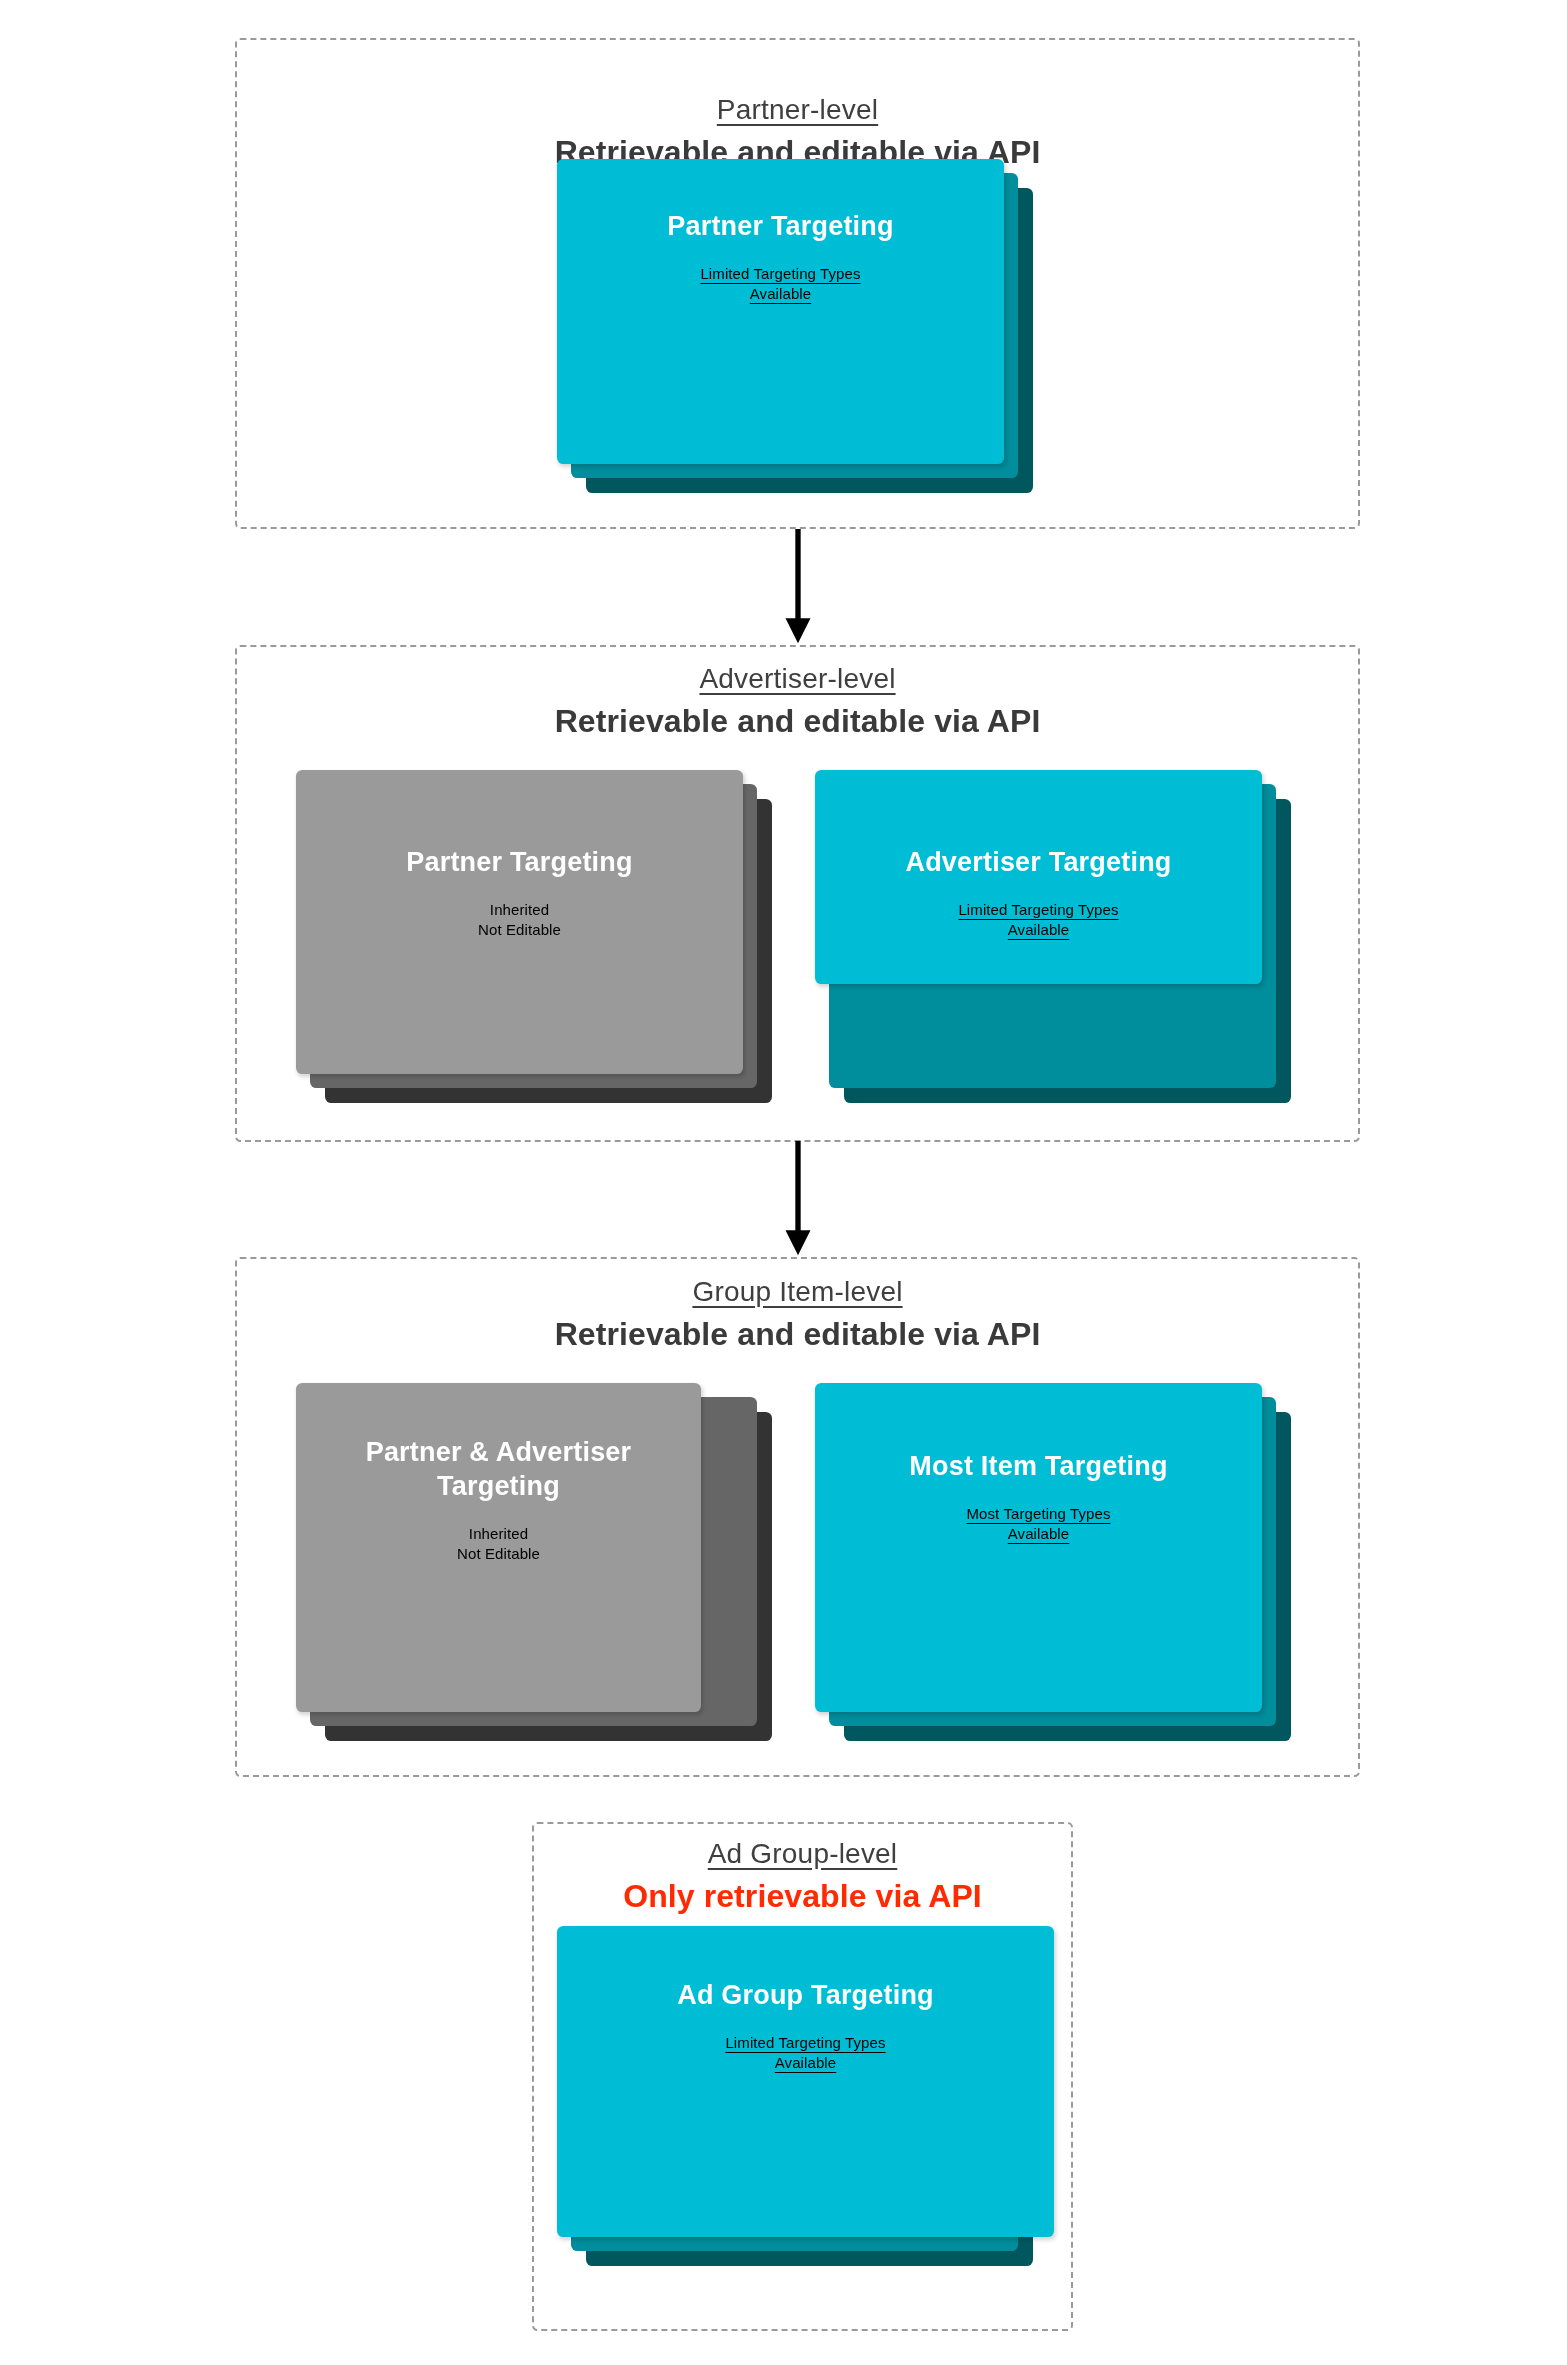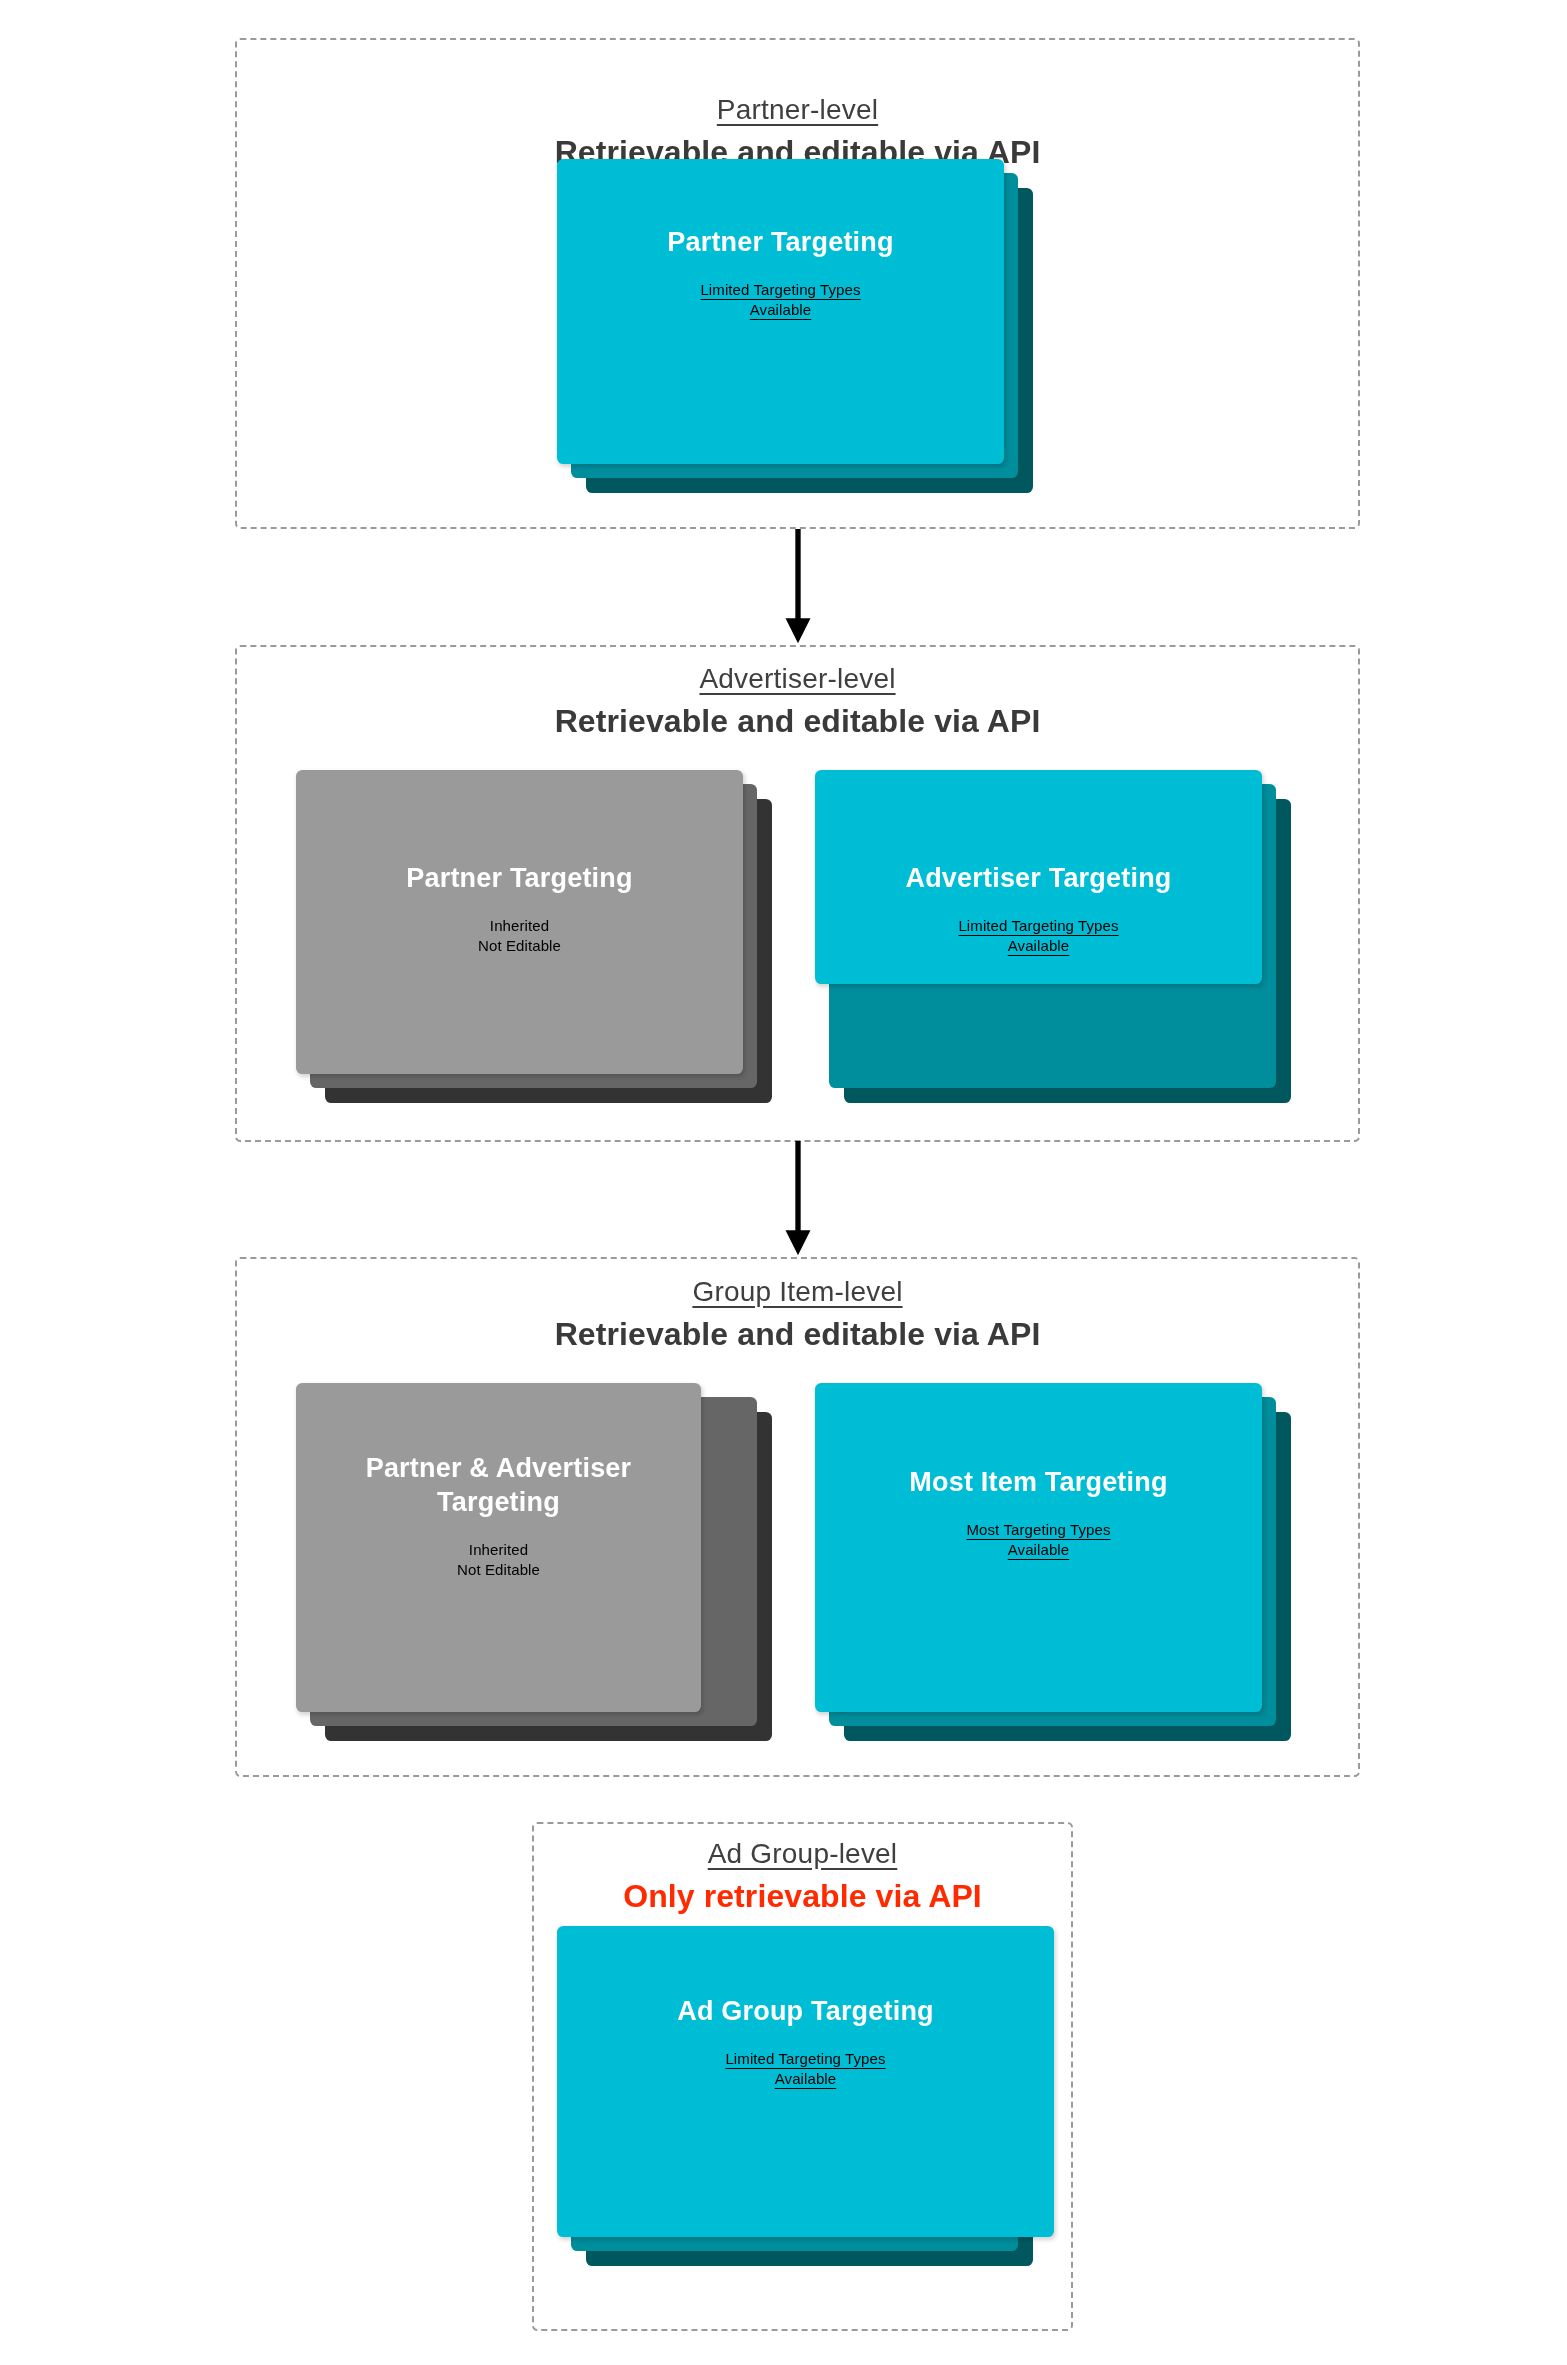--- a/index.html
+++ b/index.html
@@ -90,21 +90,20 @@
 
   .card-body {
     position: absolute;
     left: 0; right: 0; top: 0; bottom: 0;
     display: flex;
     flex-direction: column;
     align-items: center;
     justify-content: flex-start;
     text-align: center;
     padding: 0 16px;
-    margin-top: 16px;
   }
 
   .card-title {
     font-size: 27px;
     font-weight: 700;
     color: #ffffff;
     line-height: 1.26;
     letter-spacing: 0.2px;
   }
 

